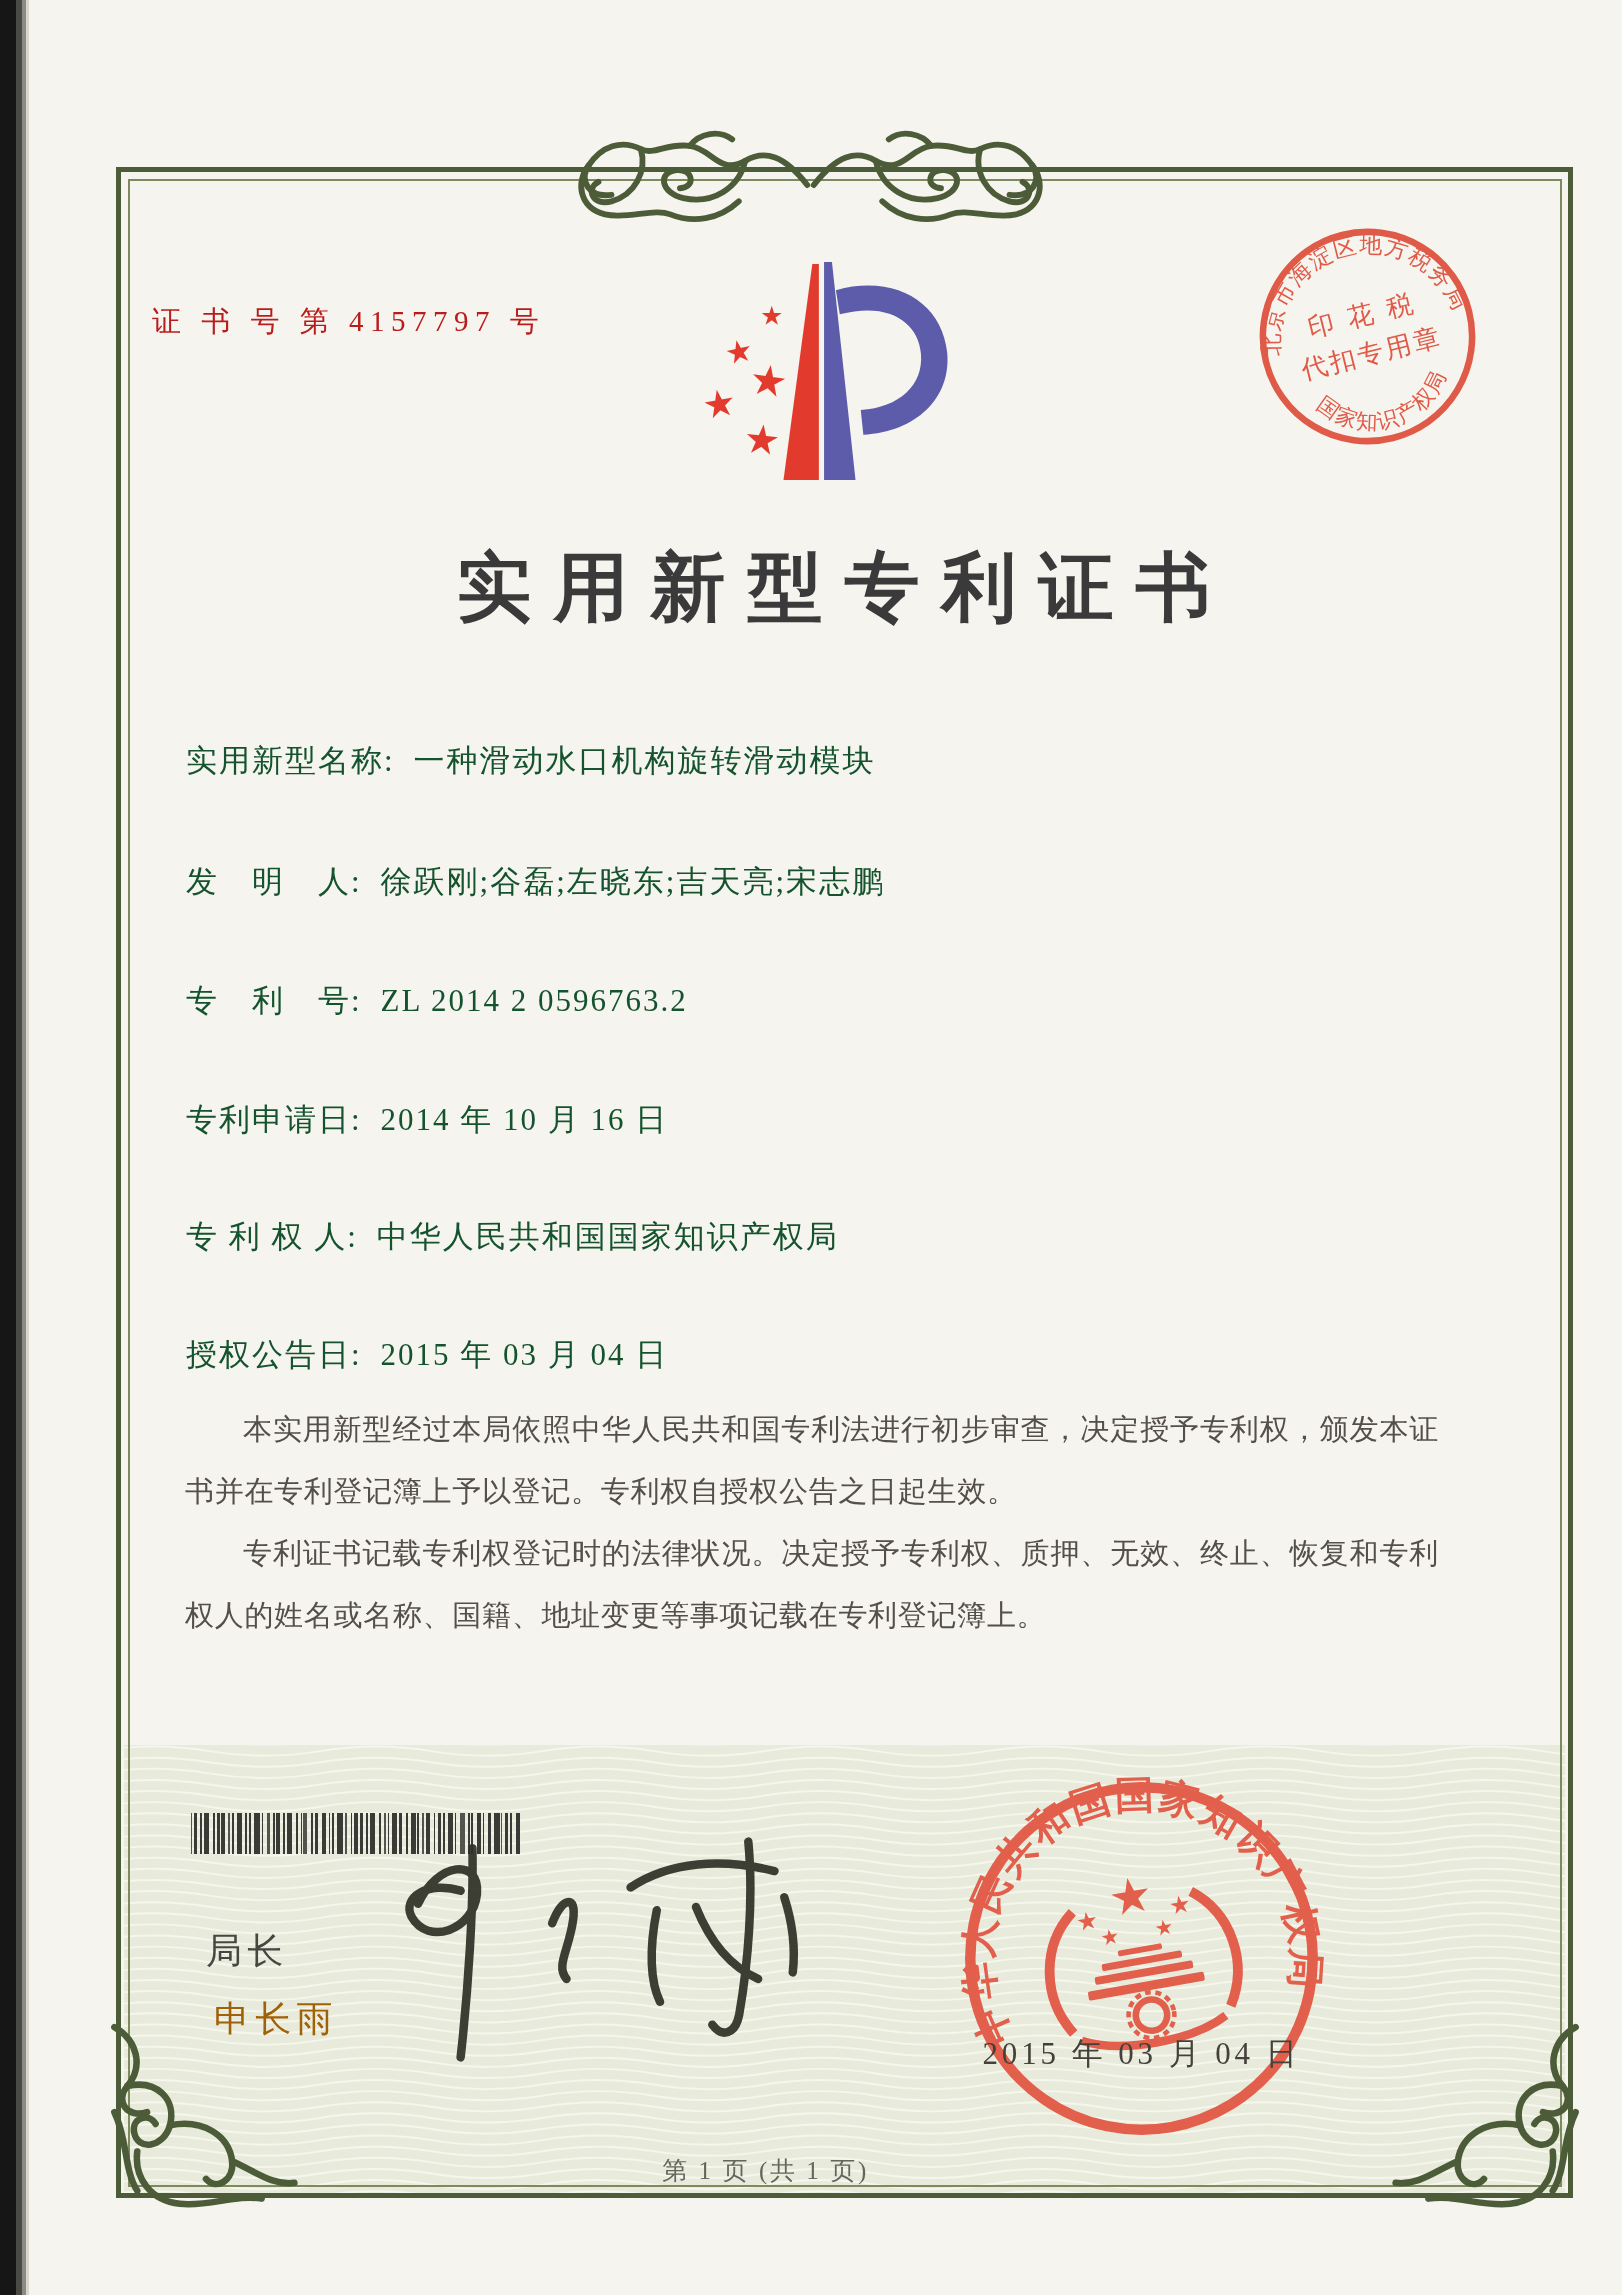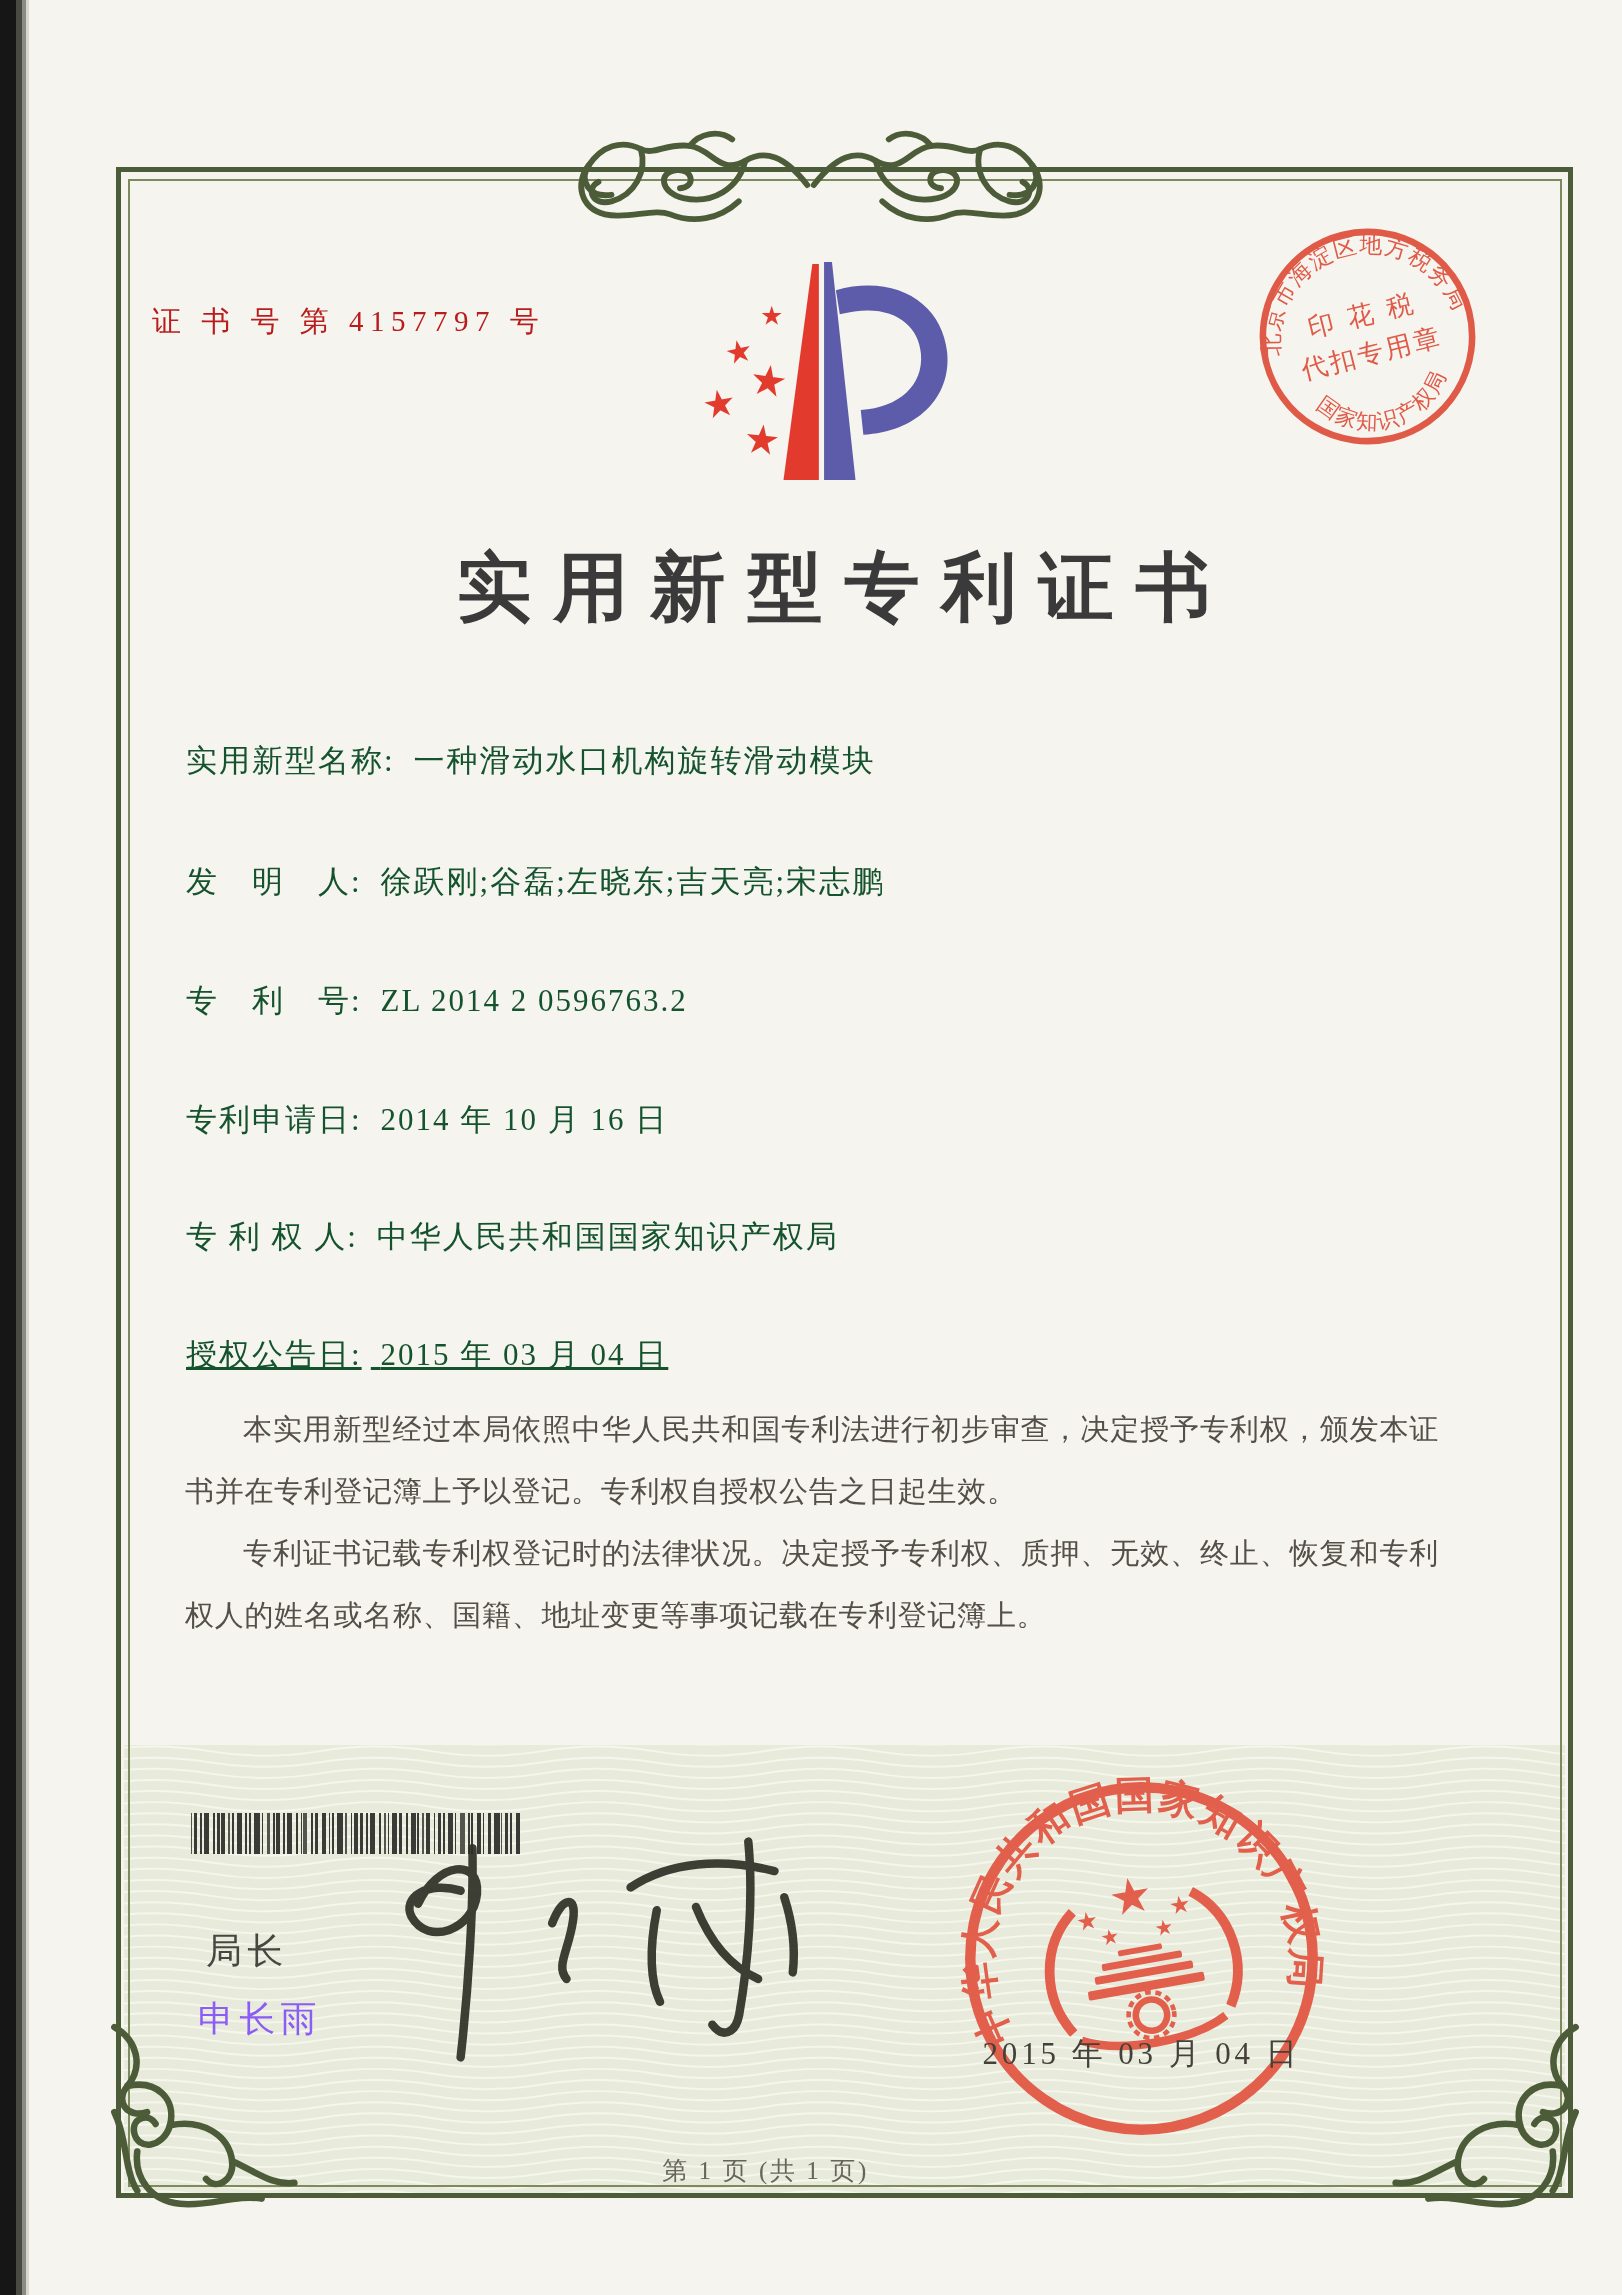--- a/index.html
+++ b/index.html
@@ -18,21 +18,21 @@
   #title{left:116px;top:538px;width:1457px;text-align:center;font-size:75px;font-weight:600;
     letter-spacing:22px;color:#3a3a3a;}
   .field-row{left:186px;width:1275px;font-size:31px;color:#14532d;letter-spacing:2px;white-space:nowrap;}
   .field-label{margin-right:9.2px;}
   #paragraphs{left:185px;top:1398px;width:1254px;font-size:29px;line-height:62px;color:#544f48;
     text-align:justify;letter-spacing:0.7px;}
   #paragraphs p{margin:0;text-indent:2em;}
   #barcode{left:191px;top:1813px;width:434px;height:41px;display:flex;align-items:stretch;}
   #barcode div{height:100%;}
   #director-label{left:198px;top:1927px;font-size:36px;color:#474742;letter-spacing:5.2px;margin-left:8px;}
-  #director-name{left:198px;top:1995px;font-size:36px;color:#8b5cf6;letter-spacing:5.2px;}
+  #director-name{left:214px;top:1995px;font-size:36px;color:#a16207;letter-spacing:5.2px;}
   #seal-date{left:952px;top:2033px;width:379px;text-align:center;font-size:31px;color:#44403a;letter-spacing:3.9px;}
   #page-footer{left:628px;top:2154px;width:275px;text-align:center;font-size:25px;color:#66655b;letter-spacing:2.6px;}
   svg text{font-family:"Liberation Serif","DejaVu Serif",serif;}
 </style>
 </head>
 <body>
 
 <div class="abs" id="scan-edge"></div>
 
 <div class="abs" id="wave-band">
@@ -174,21 +174,21 @@
   <span>ZL 2014 2 0596763.2</span>
 </div>
 <div class="abs field-row" style="top:1099px;">
   <span class="field-label">专利申请日:</span>
   <span>2014 年 10 月 16 日</span>
 </div>
 <div class="abs field-row" style="top:1216px;">
   <span class="field-label">专 利 权 人:</span>
   <span>中华人民共和国国家知识产权局</span>
 </div>
-<div class="abs field-row" style="top:1334px;text-decoration:underline;">
+<div class="abs field-row" style="top:1334px;">
   <span class="field-label">授权公告日:</span>
   <span>2015 年 03 月 04 日</span>
 </div>
 
 <div class="abs" id="paragraphs">
   <p>本实用新型经过本局依照中华人民共和国专利法进行初步审查，决定授予专利权，颁发本证书并在专利登记簿上予以登记。专利权自授权公告之日起生效。</p>
   <p>专利证书记载专利权登记时的法律状况。决定授予专利权、质押、无效、终止、恢复和专利权人的姓名或名称、国籍、地址变更等事项记载在专利登记簿上。</p>
 </div>
 
 <div class="abs" id="barcode">

